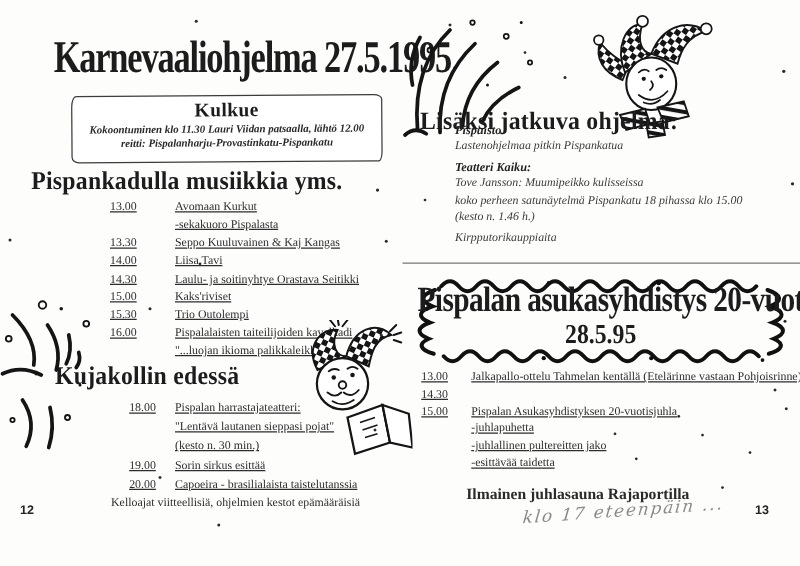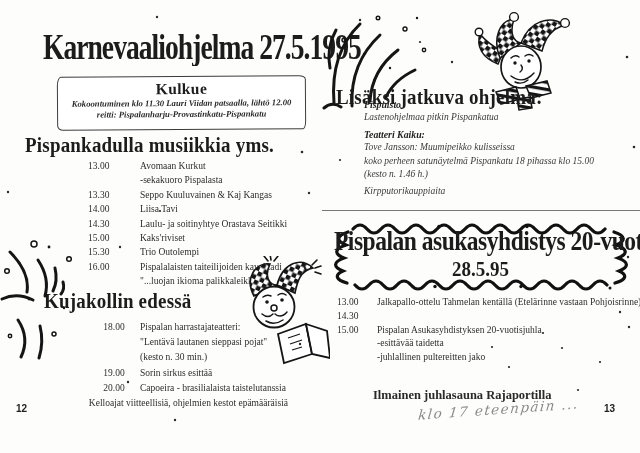--- a/index.html
+++ b/index.html
@@ -19,21 +19,21 @@
   .kulkue-box{
     left:57px;top:76px;width:247px;height:52px;
     border:1.4px solid #3c3c3c;border-radius:4px 7px 3px 6px/9px 4px 8px 5px;
     transform:rotate(-.4deg);text-align:center;background:#fff;
   }
   .kulkue-heading{font-size:15.5px;font-weight:700;margin-top:3px;letter-spacing:.4px;}
   .kulkue-line{font-size:8.7px;font-weight:700;font-style:italic;line-height:11.2px;color:#2a2a2a;}
   .sec-heading{font-weight:700;font-size:19px;letter-spacing:.2px;transform:scaleY(1.08);transform-origin:left top;white-space:nowrap;}
   .h-music{left:25px;top:134px;}
   .h-kujakolli{left:44px;top:290px;}
-  .sched{font-size:9.5px;color:#2d2d2d;white-space:nowrap;}
+  .sched{font-size:9.5px;color:#2d2d2d;white-space:nowrap;text-decoration:underline;}
   .sched .srow{display:flex;}
   .sched1{left:88px;top:159px;}
   .sched1 .srow{line-height:14.4px;}
   .sched1 .t{width:52px;flex:0 0 52px;}
   .sched2{left:88px;top:320px;text-align:center;}
   .sched2 .srow{line-height:15.2px;}
   .sched2 .t{width:52px;flex:0 0 52px;}
   .footnote{left:52px;top:398px;width:236px;text-align:right;font-size:9.5px;color:#2d2d2d;}
   .pagenum{font-family:"Liberation Sans",sans-serif;font-weight:700;font-size:10px;color:#222;}
   .pn-left{left:16px;top:403px;}
@@ -305,25 +305,29 @@
     </div>
   <div class="srow">
       <span class="t">14.30</span>
     </div>
   <div class="srow">
       <span class="t">15.00</span>
       <span class="e">Pispalan Asukasyhdistyksen 20-vuotisjuhla</span>
     </div>
   <div class="srow">
       <span class="t"></span>
+      <span class="e">-juhlapuhetta</span>
+    </div>
+  <div class="srow">
+      <span class="t"></span>
+      <span class="e">-juhlallinen pultereitten jako</span>
+    </div>
+  <div class="srow">
+      <span class="t"></span>
       <span class="e">-esittävää taidetta</span>
-    </div>
-  <div class="srow">
-      <span class="t"></span>
-      <span class="e">-juhlallinen pultereitten jako</span>
     </div>
 </div>
 
 <div class="abs sauna-line">Ilmainen juhlasauna Rajaportilla</div>
 <div class="abs handwriting">klo 17 eteenpäin ...</div>
 <div class="abs pagenum pn-right">13</div>
 
 <svg class="abs" style="left:0;top:0;" width="640" height="453" viewBox="0 0 640 453" pointer-events="none">
   <g fill="#2a2a2a">
     <circle cx="157" cy="17" r="1.2"></circle>

